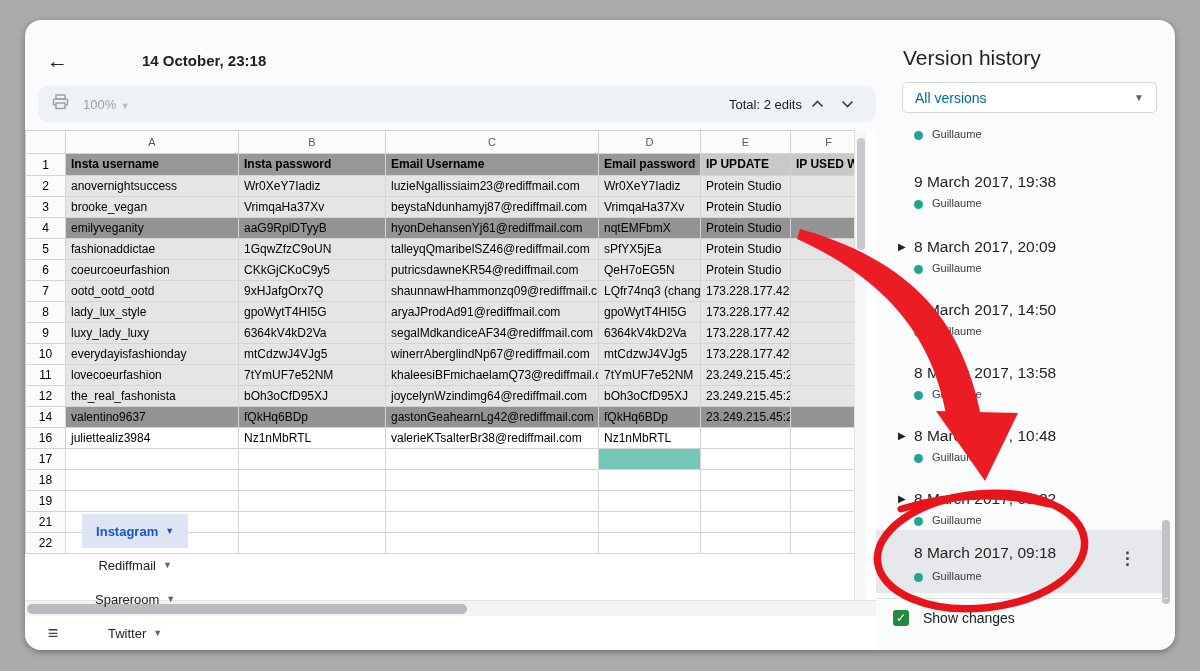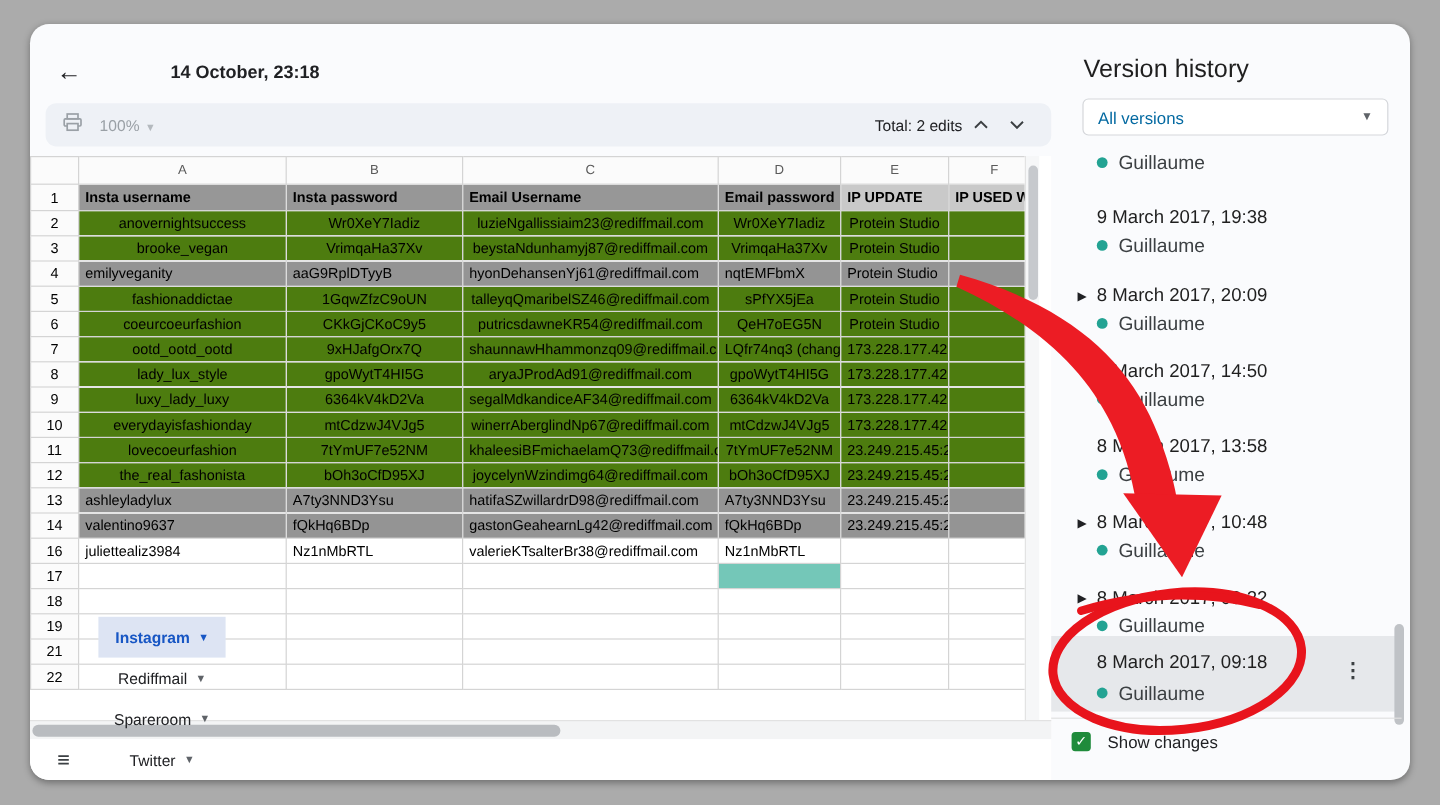--- a/index.html
+++ b/index.html
@@ -41,21 +41,21 @@
   table.grid { border-collapse:collapse; table-layout:fixed; width:841px; }
   table.grid td {
     border:1px solid #d4d4d4; font-size:12px; color:#000;
     padding:0 5px; white-space:nowrap; overflow:hidden; height:20px; line-height:20px;
     background:#fff;
   }
   tr.letters td { height:22px; line-height:22px; text-align:center; font-size:11px; color:#5a5a5a; background:#fbfbfb; }
   td.rn { text-align:center; font-size:11px; color:#5a5a5a; background:#fbfbfb !important; }
   tr.shade-header td:not(.rn) { background:#979797; font-weight:700; height:21px; line-height:21px; }
   tr.shade-header td:nth-child(6), tr.shade-header td:nth-child(7) { background:#c9c9c9; }
-  tr.shade-light td:not(.rn) { background:#4d7c0f;text-align:center; }
+  tr.shade-light td:not(.rn) { background:#e5e5e5; }
   tr.shade-dark  td:not(.rn) { background:#949494; }
   td.teal { background:#74c7b8 !important; }
 
   .vscroll { position:absolute; right:10px; top:0; width:12px; height:470px; background:#f6f7f8; border-left:1px solid #e3e3e3; }
   .vscroll .thumb { position:absolute; left:2px; top:8px; width:8px; height:112px; background:#c6c9cd; border-radius:4px; }
   .hscroll { position:absolute; left:0; top:580px; width:851px; height:16px; background:#f3f4f5; border-top:1px solid #e2e2e2; }
   .hscroll .thumb { position:absolute; left:2px; top:3px; width:440px; height:10px; background:#b9bcc0; border-radius:5px; }
 
   .tabbar {
     position:absolute; left:0; top:596px; width:851px; height:34px; background:#fff;
@@ -74,21 +74,21 @@
     position:absolute; left:26px; top:62px; width:255px; height:31px;
     background:#fff; border:1px solid #d5d7db; border-radius:5px;
     display:flex; align-items:center; padding:0 12px; cursor:pointer;
   }
   .vfilter .lbl { font-size:14px; color:#0369a1; flex:1; }
   .vfilter .caret { font-size:10px; color:#5f6368; }
 
   .vh-entry { position:absolute; left:0; width:292px; cursor:pointer; }
   .vh-date { position:absolute; left:38px; top:0; font-size:15.5px; color:#1f1f1f; white-space:nowrap; }
   .vh-expand { position:absolute; left:22px; top:3px; font-size:10px; color:#202124; cursor:pointer; }
-  .vh-author { position:absolute; left:56px; top:24px; font-size:16px; color:#3c4043; }
+  .vh-author { position:absolute; left:56px; top:24px; font-size:11px; color:#3c4043; }
   .vh-dot { position:absolute; left:38px; top:27px; width:9px; height:9px; border-radius:50%; background:#23a393; }
   .vh-entry.highlight { background:#e6e8eb; height:63px; }
   .vh-entry.highlight .vh-date { top:14px; }
   .vh-entry.highlight .vh-author { top:40px; }
   .vh-entry.highlight .vh-dot { top:43px; }
   .vh-menu { position:absolute; right:32px; top:18px; font-size:17px; font-weight:700; color:#3c4043; cursor:pointer; letter-spacing:0; }
 
   .panel-scroll-thumb { position:absolute; left:286px; top:500px; width:8px; height:84px; background:#bfc2c6; border-radius:4px; }
   .vdivider { position:absolute; left:0; top:578px; width:292px; height:1px; background:#e0e0e0; }
   .show-changes { position:absolute; left:17px; top:590px; display:flex; align-items:center; gap:14px; cursor:pointer; }
@@ -257,29 +257,20 @@
             <tr class="shade-light">
               <td class="rn">12</td>
               <td>the_real_fashonista</td>
               <td>bOh3oCfD95XJ</td>
               <td>joycelynWzindimg64@rediffmail.com</td>
               <td>bOh3oCfD95XJ</td>
               <td>23.249.215.45:2</td>
               <td></td>
             </tr>
             <tr class="shade-dark">
-              <td class="rn">13</td>
-              <td>ashleyladylux</td>
-              <td>A7ty3NND3Ysu</td>
-              <td>hatifaSZwillardrD98@rediffmail.com</td>
-              <td>A7ty3NND3Ysu</td>
-              <td>23.249.215.45:2</td>
-              <td></td>
-            </tr>
-            <tr class="shade-dark">
               <td class="rn">14</td>
               <td>valentino9637</td>
               <td>fQkHq6BDp</td>
               <td>gastonGeahearnLg42@rediffmail.com</td>
               <td>fQkHq6BDp</td>
               <td>23.249.215.45:2</td>
               <td></td>
             </tr>
             <tr class="shade-white">
               <td class="rn">16</td>

